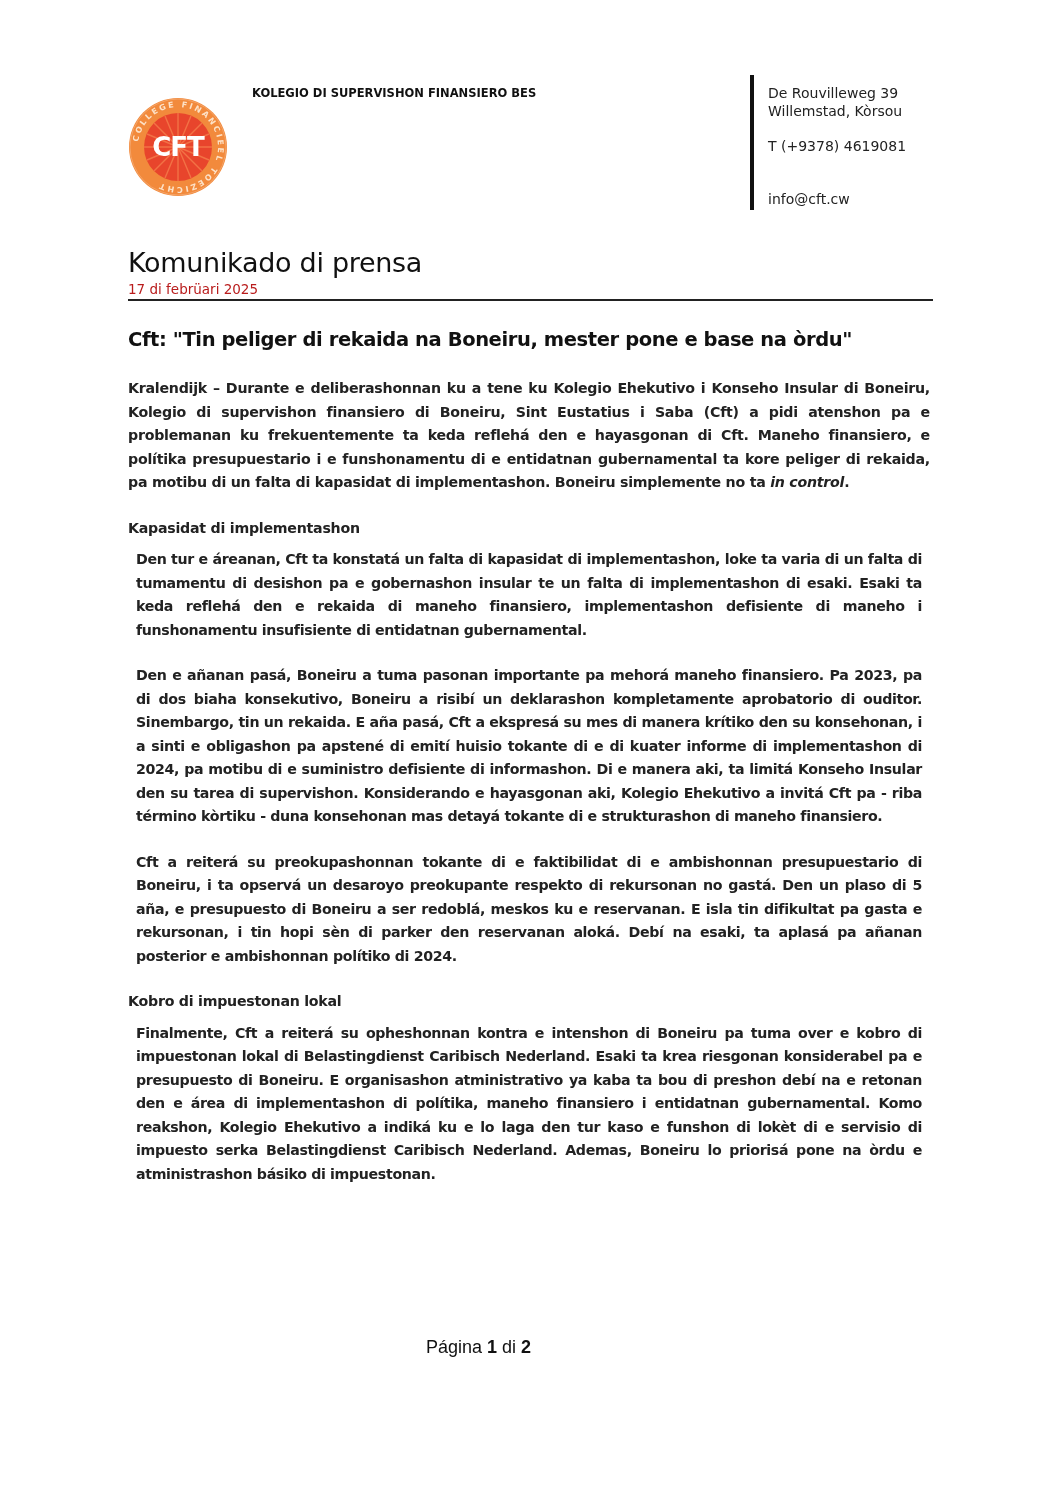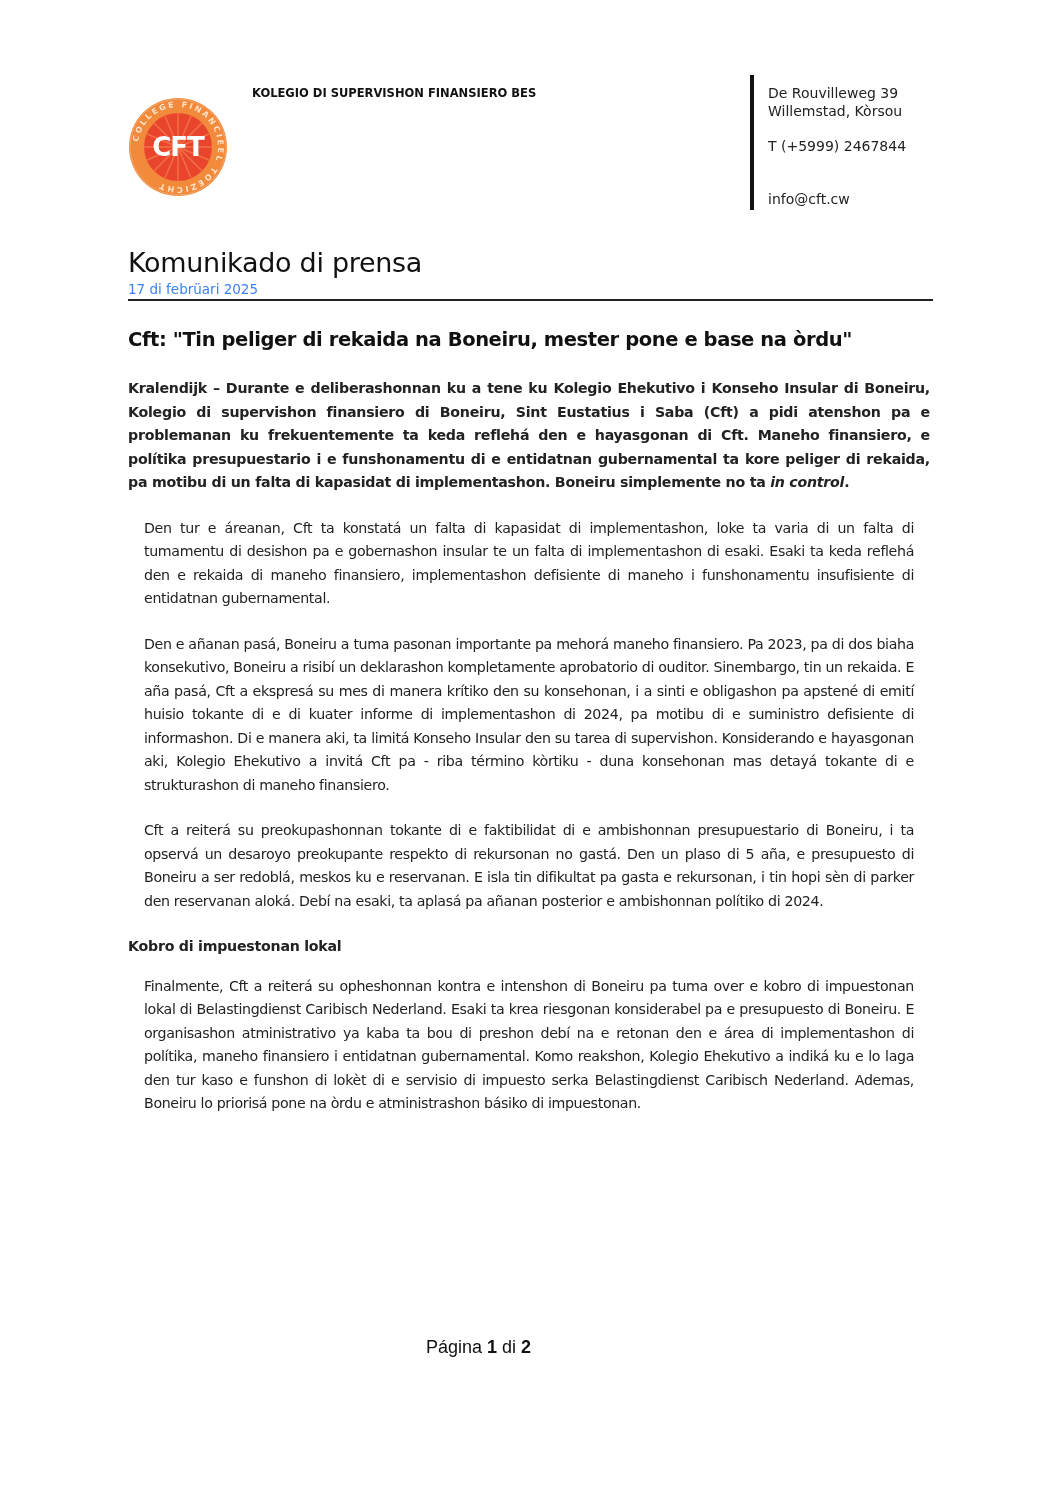--- a/index.html
+++ b/index.html
@@ -3,28 +3,28 @@
 <meta charset="utf-8">
 <style>
   html, body { margin: 0; padding: 0; background: #ffffff; }
   body { width: 1058px; height: 1497px; position: relative; overflow: hidden; color: #111; }
   .abs { position: absolute; }
   .org-name { left: 252px; top: 86px; font-family: "DejaVu Sans", sans-serif; font-weight: bold; font-size: 11.5px; letter-spacing: 0; }
   .logo { left: 126px; top: 97px; width: 104px; height: 100px; }
   .vbar { left: 750px; top: 75px; width: 4px; height: 135px; background: #111; }
   .addr { left: 768px; font-family: "DejaVu Sans", sans-serif; font-size: 14px; line-height: 18px; color: #222; }
   .doc-type { left: 128px; top: 247px; font-family: "DejaVu Sans", sans-serif; font-size: 27px; font-weight: normal; color: #111; letter-spacing: -0.3px; }
-  .doc-date { left: 128px; top: 281px; font-family: "DejaVu Sans", sans-serif; font-size: 13.5px; color: #3b82f6; }
+  .doc-date { left: 128px; top: 281px; font-family: "DejaVu Sans", sans-serif; font-size: 13.5px; color: #b91c1c; }
   .rule { left: 128px; top: 299px; width: 805px; height: 2px; background: #222; }
   .headline { left: 128px; top: 328px; width: 810px; font-family: "DejaVu Sans", sans-serif; font-weight: bold; font-size: 19.5px; letter-spacing: -0.4px; color: #111; white-space: nowrap; }
   .content { left: 128px; top: 377px; width: 802px; font-family: "DejaVu Sans", sans-serif; font-size: 14.2px; line-height: 23.5px; color: #222; }
   .lead { font-weight: bold; text-align: justify; margin: 0 0 22px 0; letter-spacing: -0.25px; }
   .section { margin: 0 0 22px 0; }
   .section h2 { font-size: 14.2px; font-weight: bold; margin: 0; line-height: 23.5px; letter-spacing: -0.25px; }
-  .section p { margin: 16px; text-align: justify; letter-spacing: -0.35px; }
+  .section p { margin: 8px; text-align: justify; letter-spacing: -0.35px; font-weight: bold; }
   .footer { left: 0; top: 1337px; width: 957px; text-align: center; font-family: "Liberation Sans", sans-serif; font-size: 18px; color: #111; }
   .footer b { font-weight: bold; }
 </style>
 </head>
 <body>
 
 <div class="abs logo">
   <svg width="104" height="100" viewBox="0 0 104 100">
     <defs>
       <path id="ringPath" d="M52,50 m-40,0 a40,40 0 1,1 80,0 a40,40 0 1,1 -80,0"></path>
@@ -47,33 +47,34 @@
     </text>
     <text x="52" y="59" text-anchor="middle" font-family="DejaVu Sans, sans-serif" font-weight="bold" font-size="26" fill="#ffffff" letter-spacing="-1">CFT</text>
   </svg>
 </div>
 
 <div class="abs org-name">KOLEGIO DI SUPERVISHON FINANSIERO BES</div>
 
 <div class="abs vbar"></div>
 <div class="abs addr" style="top:84px;">De Rouvilleweg 39</div>
 <div class="abs addr" style="top:102px;">Willemstad, Kòrsou</div>
-<div class="abs addr" style="top:137px;">T (+5999) 2467844</div>
+<div class="abs addr" style="top:137px;">T (+9378) 4619081</div>
 <div class="abs addr" style="top:190px;">info@cft.cw</div>
 
 <div class="abs doc-type">Komunikado di prensa</div>
 <div class="abs doc-date">17 di febrüari 2025</div>
 <div class="abs rule"></div>
 
 <div class="abs headline">Cft: "Tin peliger di rekaida na Boneiru, mester pone e base na òrdu"</div>
 
 <div class="abs content">
   <p class="lead"><span>Kralendijk – Durante e deliberashonnan ku a tene ku Kolegio Ehekutivo i Konseho Insular di Boneiru, Kolegio di supervishon finansiero di Boneiru, Sint Eustatius i Saba (Cft) a pidi atenshon pa e problemanan ku frekuentemente ta keda reflehá den e hayasgonan di Cft. Maneho finansiero, e polítika presupuestario i e funshonamentu di e entidatnan gubernamental ta kore peliger di rekaida, pa motibu di un falta di kapasidat di implementashon. Boneiru simplemente no ta </span><em>in control</em><span>.</span></p>
 
   <div class="section">
+    <h2>Kapasidat di implementashon</h2>
     <p>Den tur e áreanan, Cft ta konstatá un falta di kapasidat di implementashon, loke ta varia di un falta di tumamentu di desishon pa e gobernashon insular te un falta di implementashon di esaki. Esaki ta keda reflehá den e rekaida di maneho finansiero, implementashon defisiente di maneho i funshonamentu insufisiente di entidatnan gubernamental.</p>
   </div>
 
   <div class="section">
     <p>Den e añanan pasá, Boneiru a tuma pasonan importante pa mehorá maneho finansiero. Pa 2023, pa di dos biaha konsekutivo, Boneiru a risibí un deklarashon kompletamente aprobatorio di ouditor. Sinembargo, tin un rekaida. E aña pasá, Cft a ekspresá su mes di manera krítiko den su konsehonan, i a sinti e obligashon pa apstené di emití huisio tokante di e di kuater informe di implementashon di 2024, pa motibu di e suministro defisiente di informashon. Di e manera aki, ta limitá Konseho Insular den su tarea di supervishon. Konsiderando e hayasgonan aki, Kolegio Ehekutivo a invitá Cft pa - riba término kòrtiku - duna konsehonan mas detayá tokante di e strukturashon di maneho finansiero.</p>
   </div>
 
   <div class="section">
     <p>Cft a reiterá su preokupashonnan tokante di e faktibilidat di e ambishonnan presupuestario di Boneiru, i ta opservá un desaroyo preokupante respekto di rekursonan no gastá. Den un plaso di 5 aña, e presupuesto di Boneiru a ser redoblá, meskos ku e reservanan. E isla tin difikultat pa gasta e rekursonan, i tin hopi sèn di parker den reservanan aloká. Debí na esaki, ta aplasá pa añanan posterior e ambishonnan polítiko di 2024.</p>
   </div>

